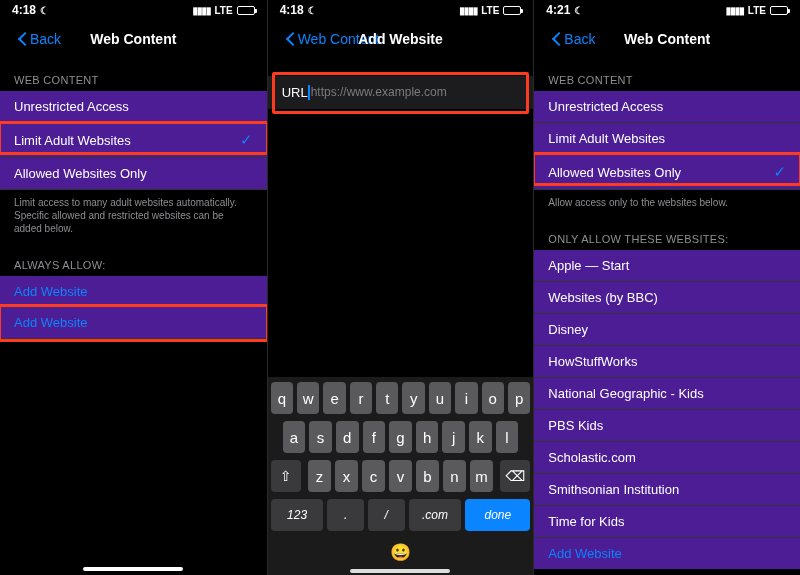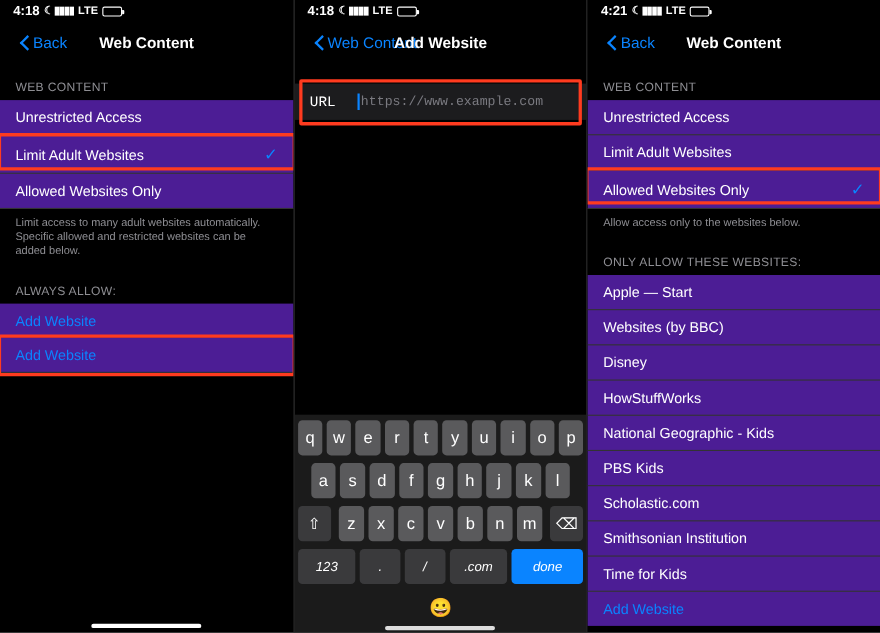--- a/index.html
+++ b/index.html
@@ -17,21 +17,21 @@
     background: #000;
     position: relative;
     overflow: hidden;
     flex-shrink: 0;
   }
   .phone + .phone { border-left: 1px solid #2a2a2a; }
   .statusbar {
     height: 20px;
     display: flex;
     align-items: center;
-    justify-content: flex-start;
+    justify-content: space-between;
     padding: 0 12px;
     color: #fff;
     font-size: 12px;
     font-weight: 600;
   }
   .sb-left { display:flex; align-items:center; gap:4px;}
   .sb-right { display:flex; align-items:center; gap:4px;}
   .moon { font-size:10px; }
   .navbar {
     height: 38px;
@@ -105,22 +105,20 @@
     border:3px solid #ff3b1f;
     position:absolute;
     pointer-events:none;
     border-radius:2px;
   }
   .url-row {
     background:#1c1c1e;
     padding:9px 14px;
     display:flex;
     align-items:flex-end;
-    gap:20px;
-    font-family:Liberation Mono, monospace;
   }
   .url-label { color:#fff; font-size:13px; }
   .url-field {
     color:#7a7a80;
     font-size:12px;
     position:relative;
   }
   .cursor {
     display:inline-block;
     width:2px;height:15px;

